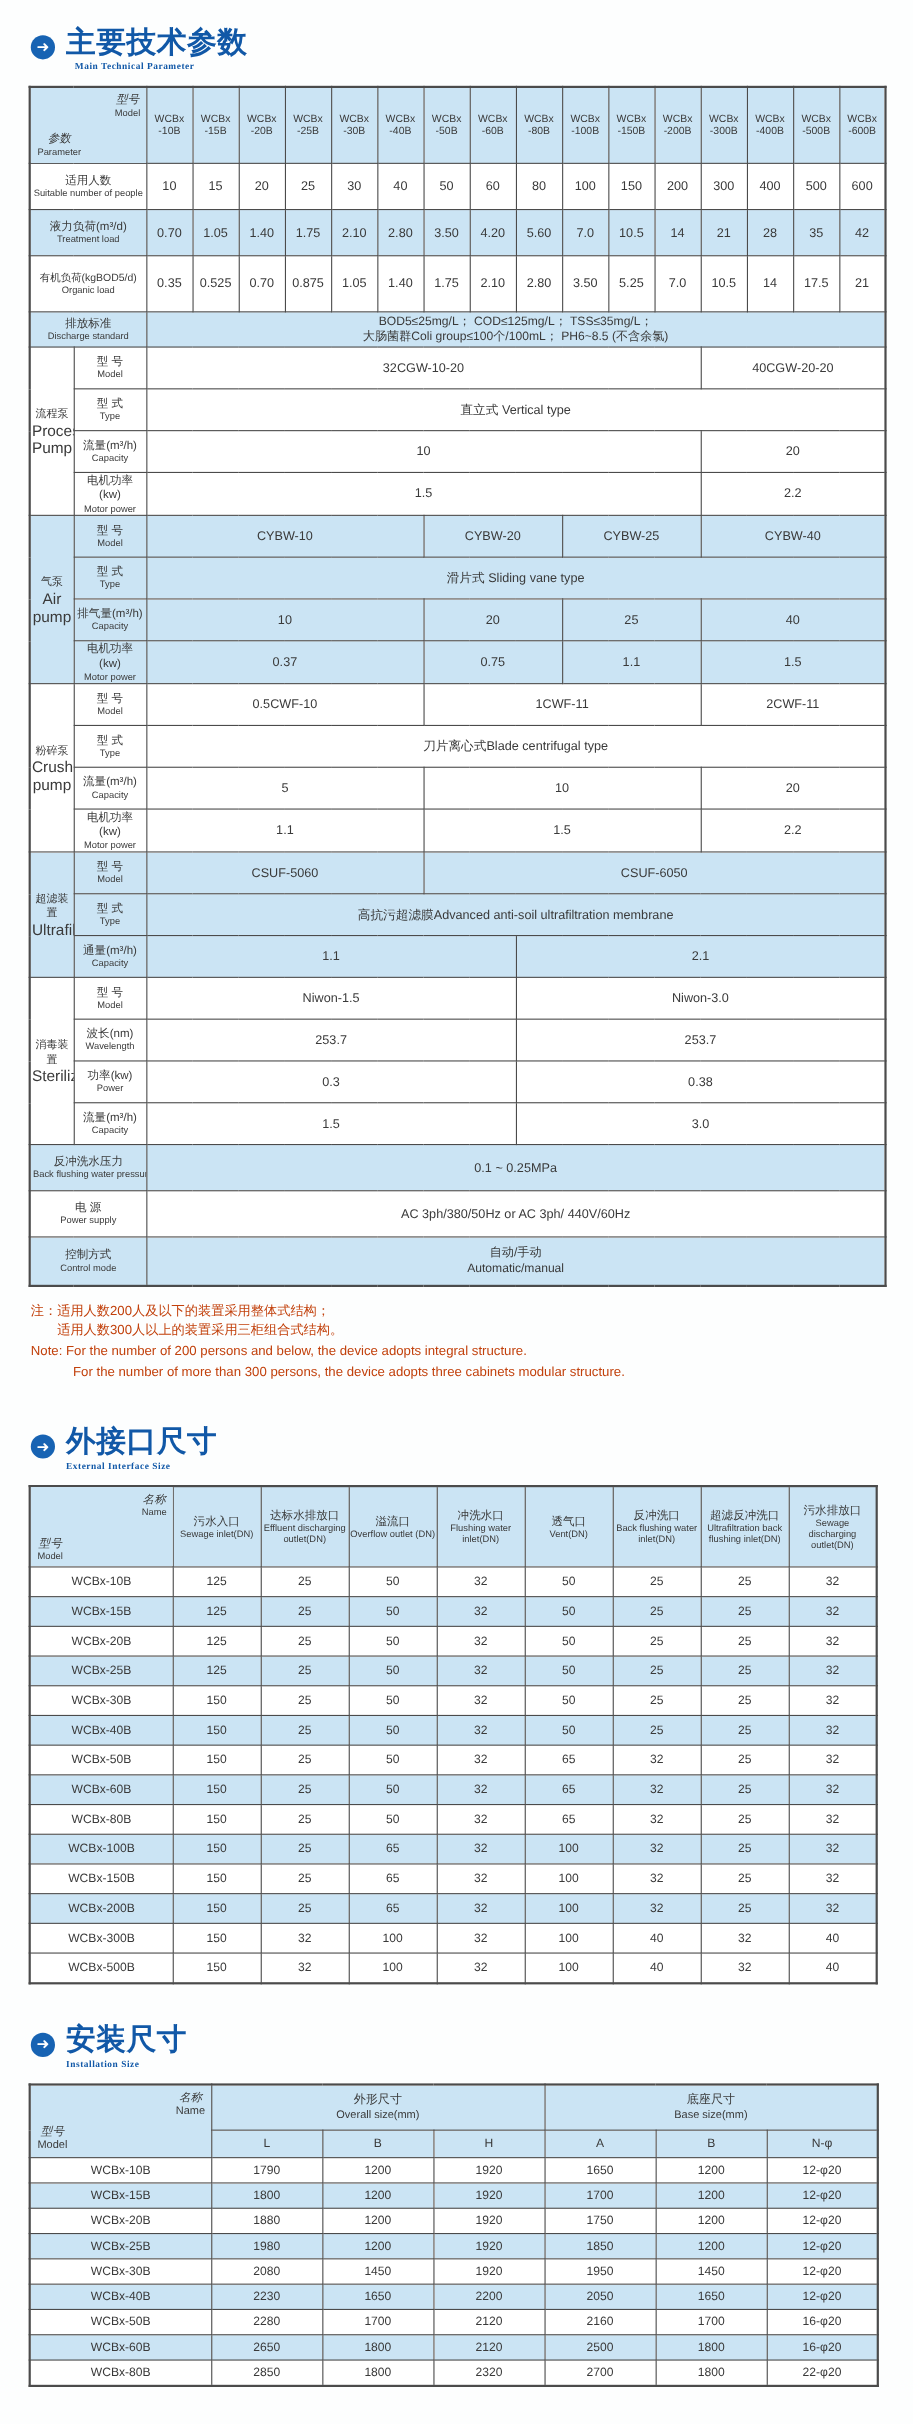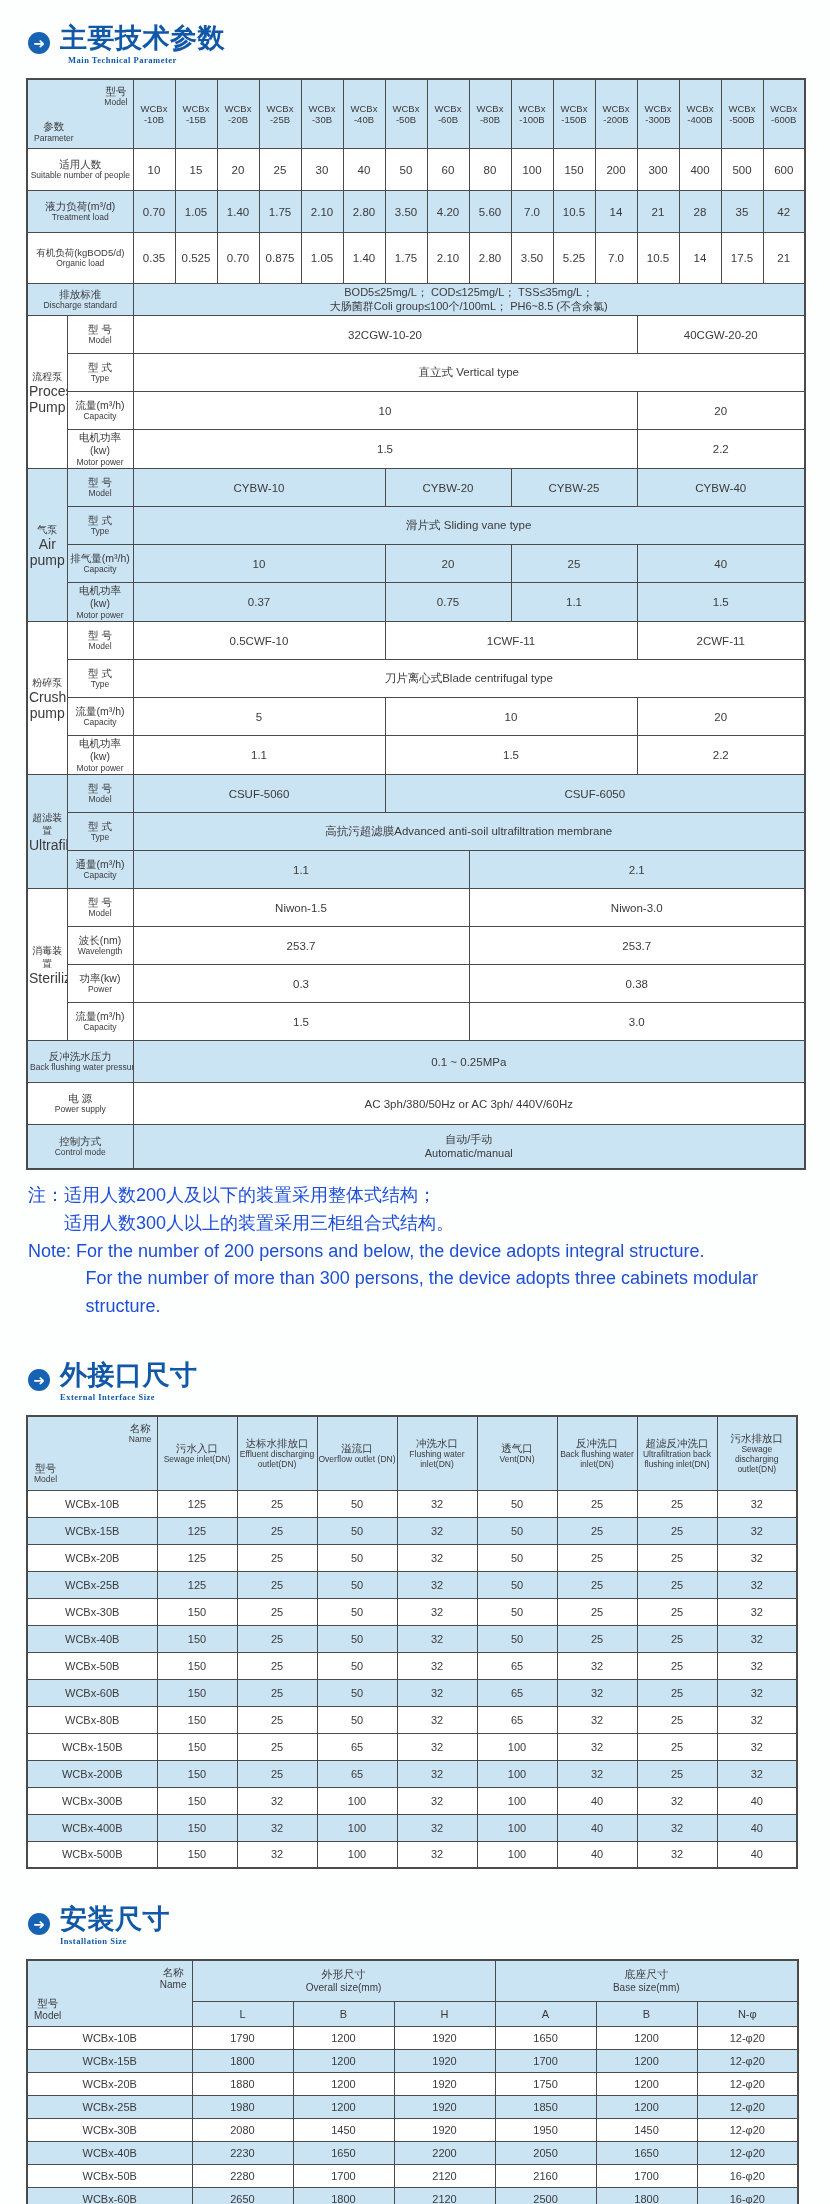--- a/index.html
+++ b/index.html
@@ -34,27 +34,27 @@
   .t1 .r-back td,.t1 .r-pow td{height:42px;}
   .t1 .r-ctrl td{height:44px;}
   .t1 .mh{font-size:9.5px; line-height:1.2; padding:0;}
   .t1 .mh span{display:block;}
   .t1 .val{font-size:11.5px;}
   .corner{position:relative; padding:0;
     background-image:linear-gradient(to bottom right, transparent 49.5%, var(--border) 49.5%, var(--border) 50.6%, transparent 50.6%);}
   tr.blue .corner{background-color:var(--blue);}
   .corner .c-tr{position:absolute; top:5px; right:5px; text-align:center;}
   .corner .c-bl{position:absolute; bottom:5px; left:6px; text-align:center;}
-  .corner .zh{font-size:10.5px;}
+  .corner .zh{font-size:10.5px;font-style:italic;}
   .grp{padding:0 1px;margin-top:16px;}
   .grp .gzh{display:block; font-size:10px; line-height:1.3;}
   .grp .gen{display:block; font-size:14px; line-height:1.15;}
   .lbl .zh,.lbl2 .zh{font-size:10.5px;}
   
-  .notes{margin:12px 0 0 2px; font-size:18px; line-height:1.55; color:#1d4ed8;}
+  .notes{margin:12px 0 0 2px; font-size:12px; line-height:1.55; color:#c2410c;}
   .notes .ind1{padding-left:2em;}
   .notes .ind2{padding-left:3.2em;}
   .sp1{height:30px;}
   .sp2{height:26px;}
   
   .t2{width:772px;}
   .t2 thead td{height:74px; padding:2px 1px;}
   .t2 thead .zh{font-size:10.5px;}
   .t2 thead .en{font-size:8.5px; white-space:normal;}
   .t2 tbody td{height:27px; font-size:11px;}
@@ -603,20 +603,31 @@
           <td>WCBx-80B</td>
           <td>150</td>
           <td>25</td>
           <td>50</td>
           <td>32</td>
           <td>65</td>
           <td>32</td>
           <td>25</td>
           <td>32</td>
         </tr>
+        <tr class="alt">
+          <td>WCBx-100B</td>
+          <td>150</td>
+          <td>25</td>
+          <td>65</td>
+          <td>32</td>
+          <td>100</td>
+          <td>32</td>
+          <td>25</td>
+          <td>32</td>
+        </tr>
         <tr>
           <td>WCBx-150B</td>
           <td>150</td>
           <td>25</td>
           <td>65</td>
           <td>32</td>
           <td>100</td>
           <td>32</td>
           <td>25</td>
           <td>32</td>
@@ -627,31 +638,20 @@
           <td>25</td>
           <td>65</td>
           <td>32</td>
           <td>100</td>
           <td>32</td>
           <td>25</td>
           <td>32</td>
         </tr>
         <tr>
           <td>WCBx-300B</td>
-          <td>150</td>
-          <td>32</td>
-          <td>100</td>
-          <td>32</td>
-          <td>100</td>
-          <td>40</td>
-          <td>32</td>
-          <td>40</td>
-        </tr>
-        <tr class="alt">
-          <td>WCBx-400B</td>
           <td>150</td>
           <td>32</td>
           <td>100</td>
           <td>32</td>
           <td>100</td>
           <td>40</td>
           <td>32</td>
           <td>40</td>
         </tr>
         <tr>

